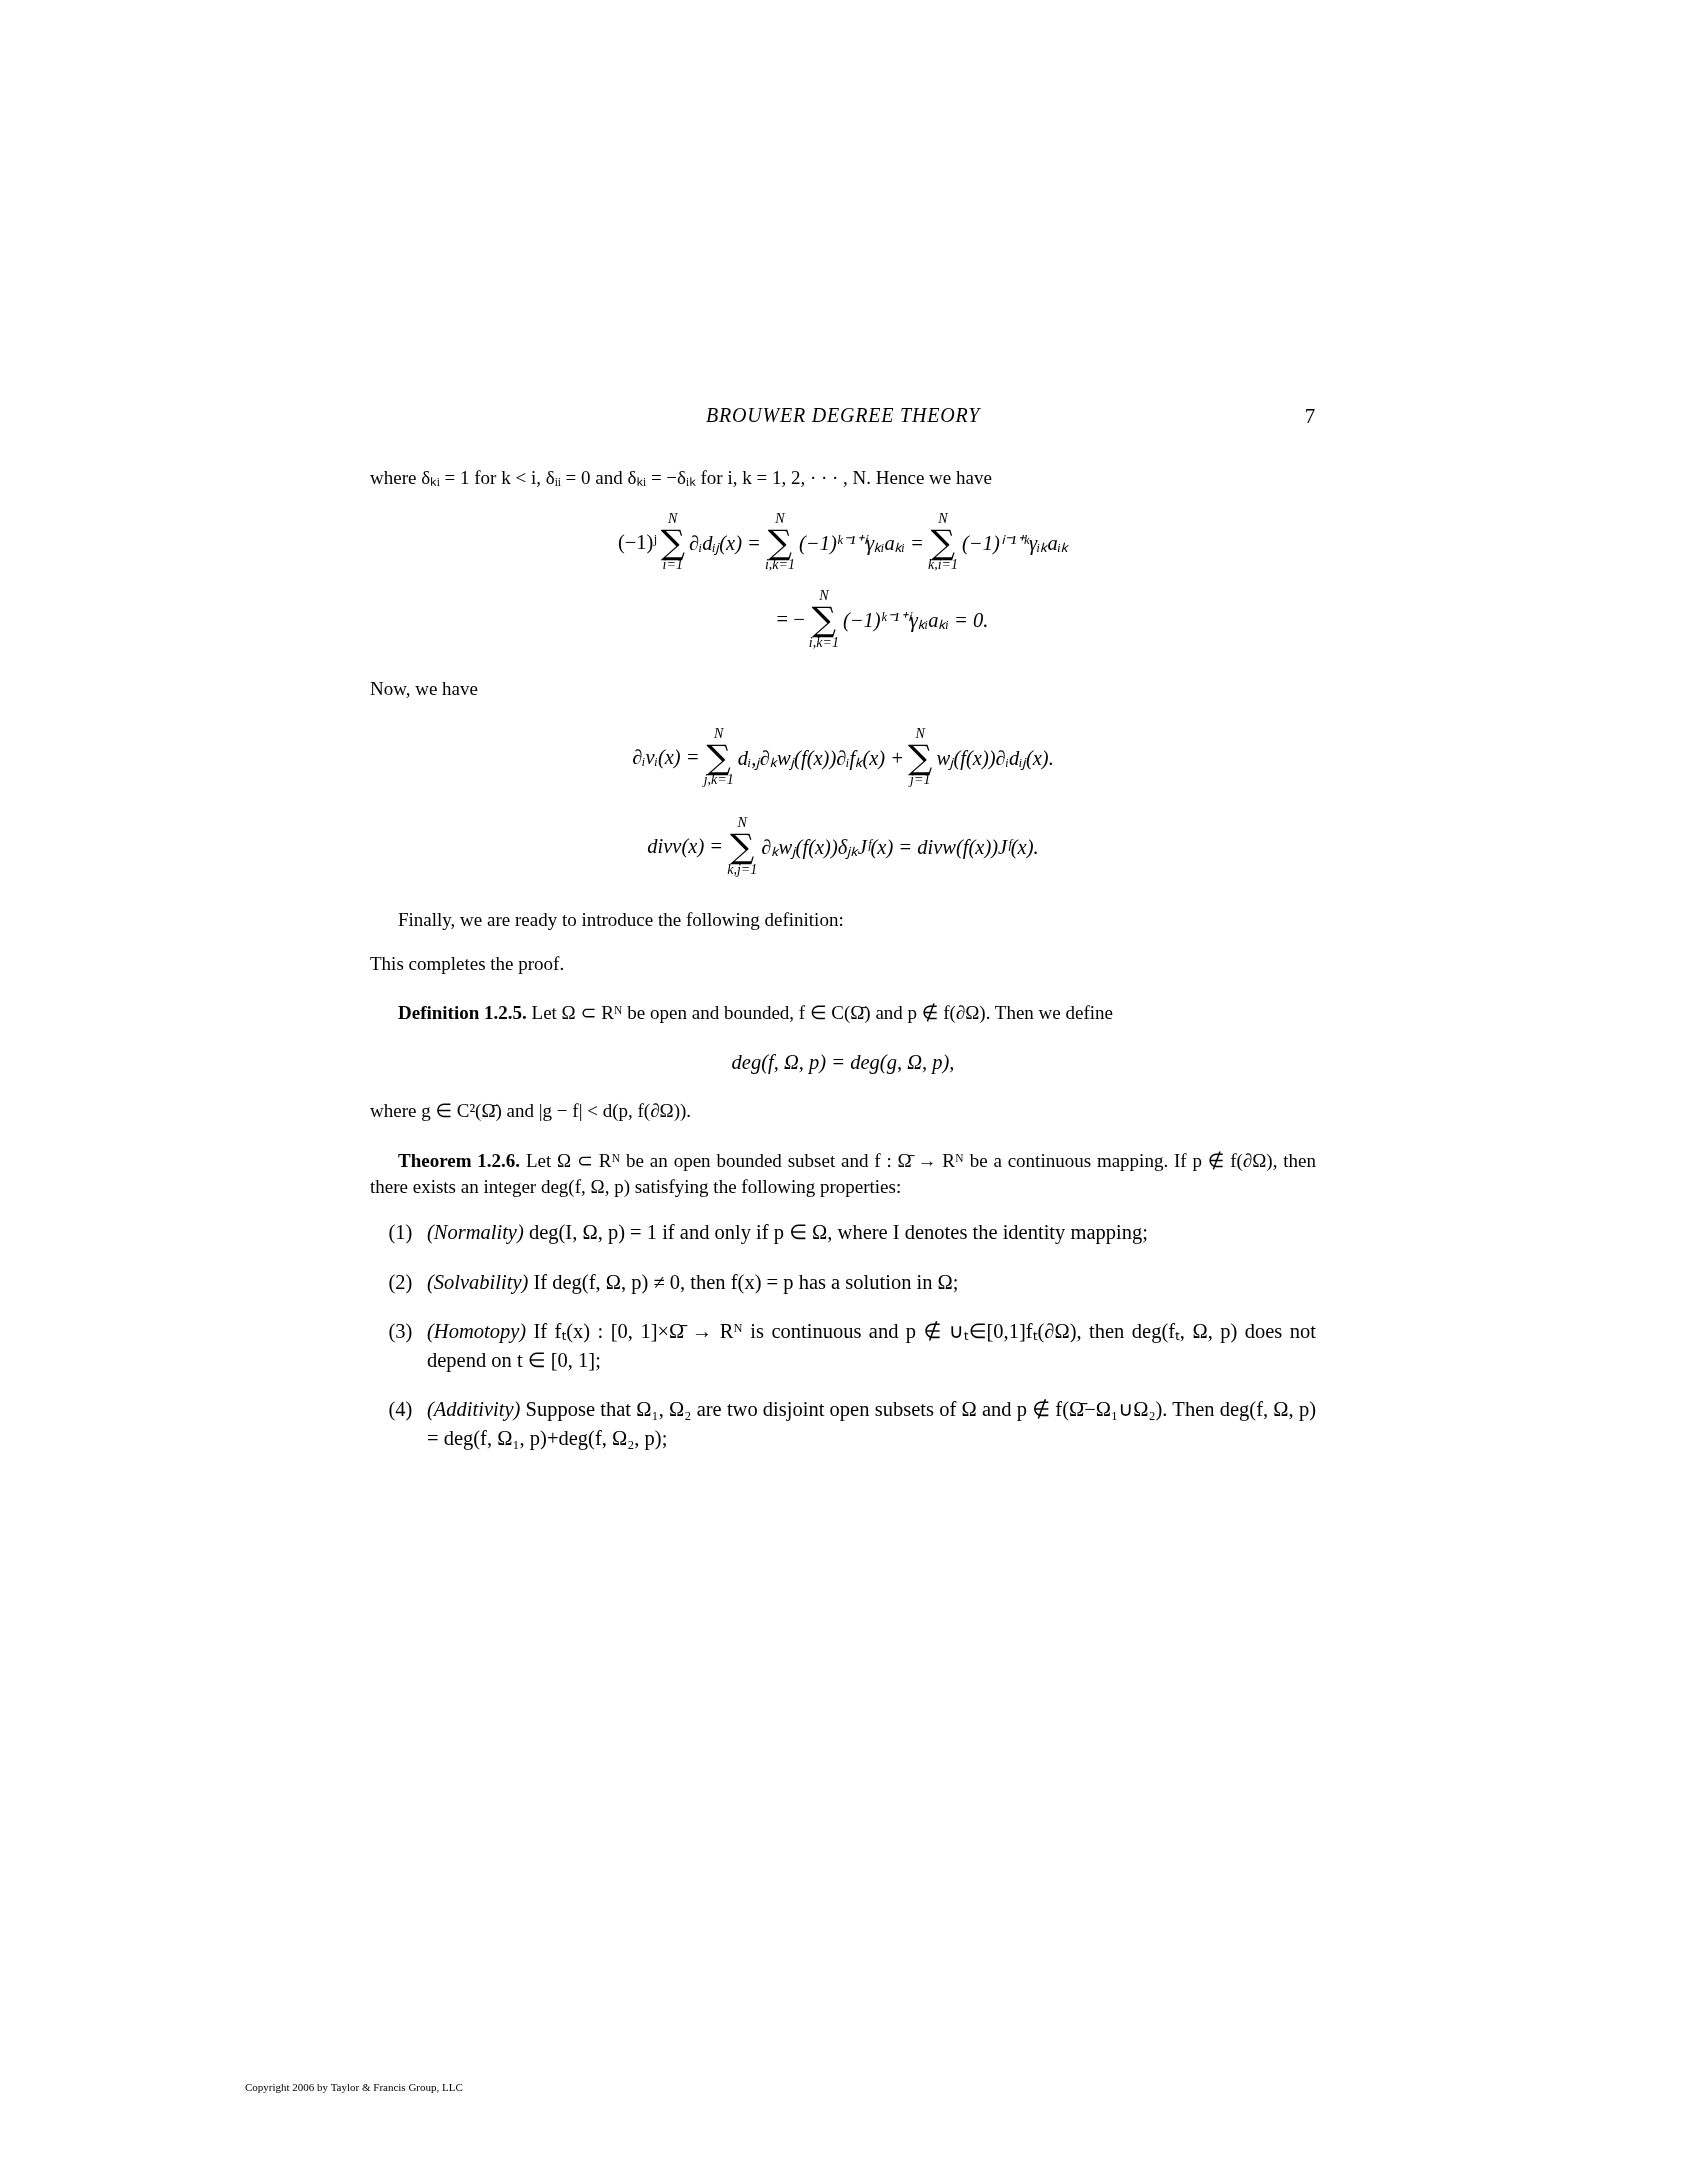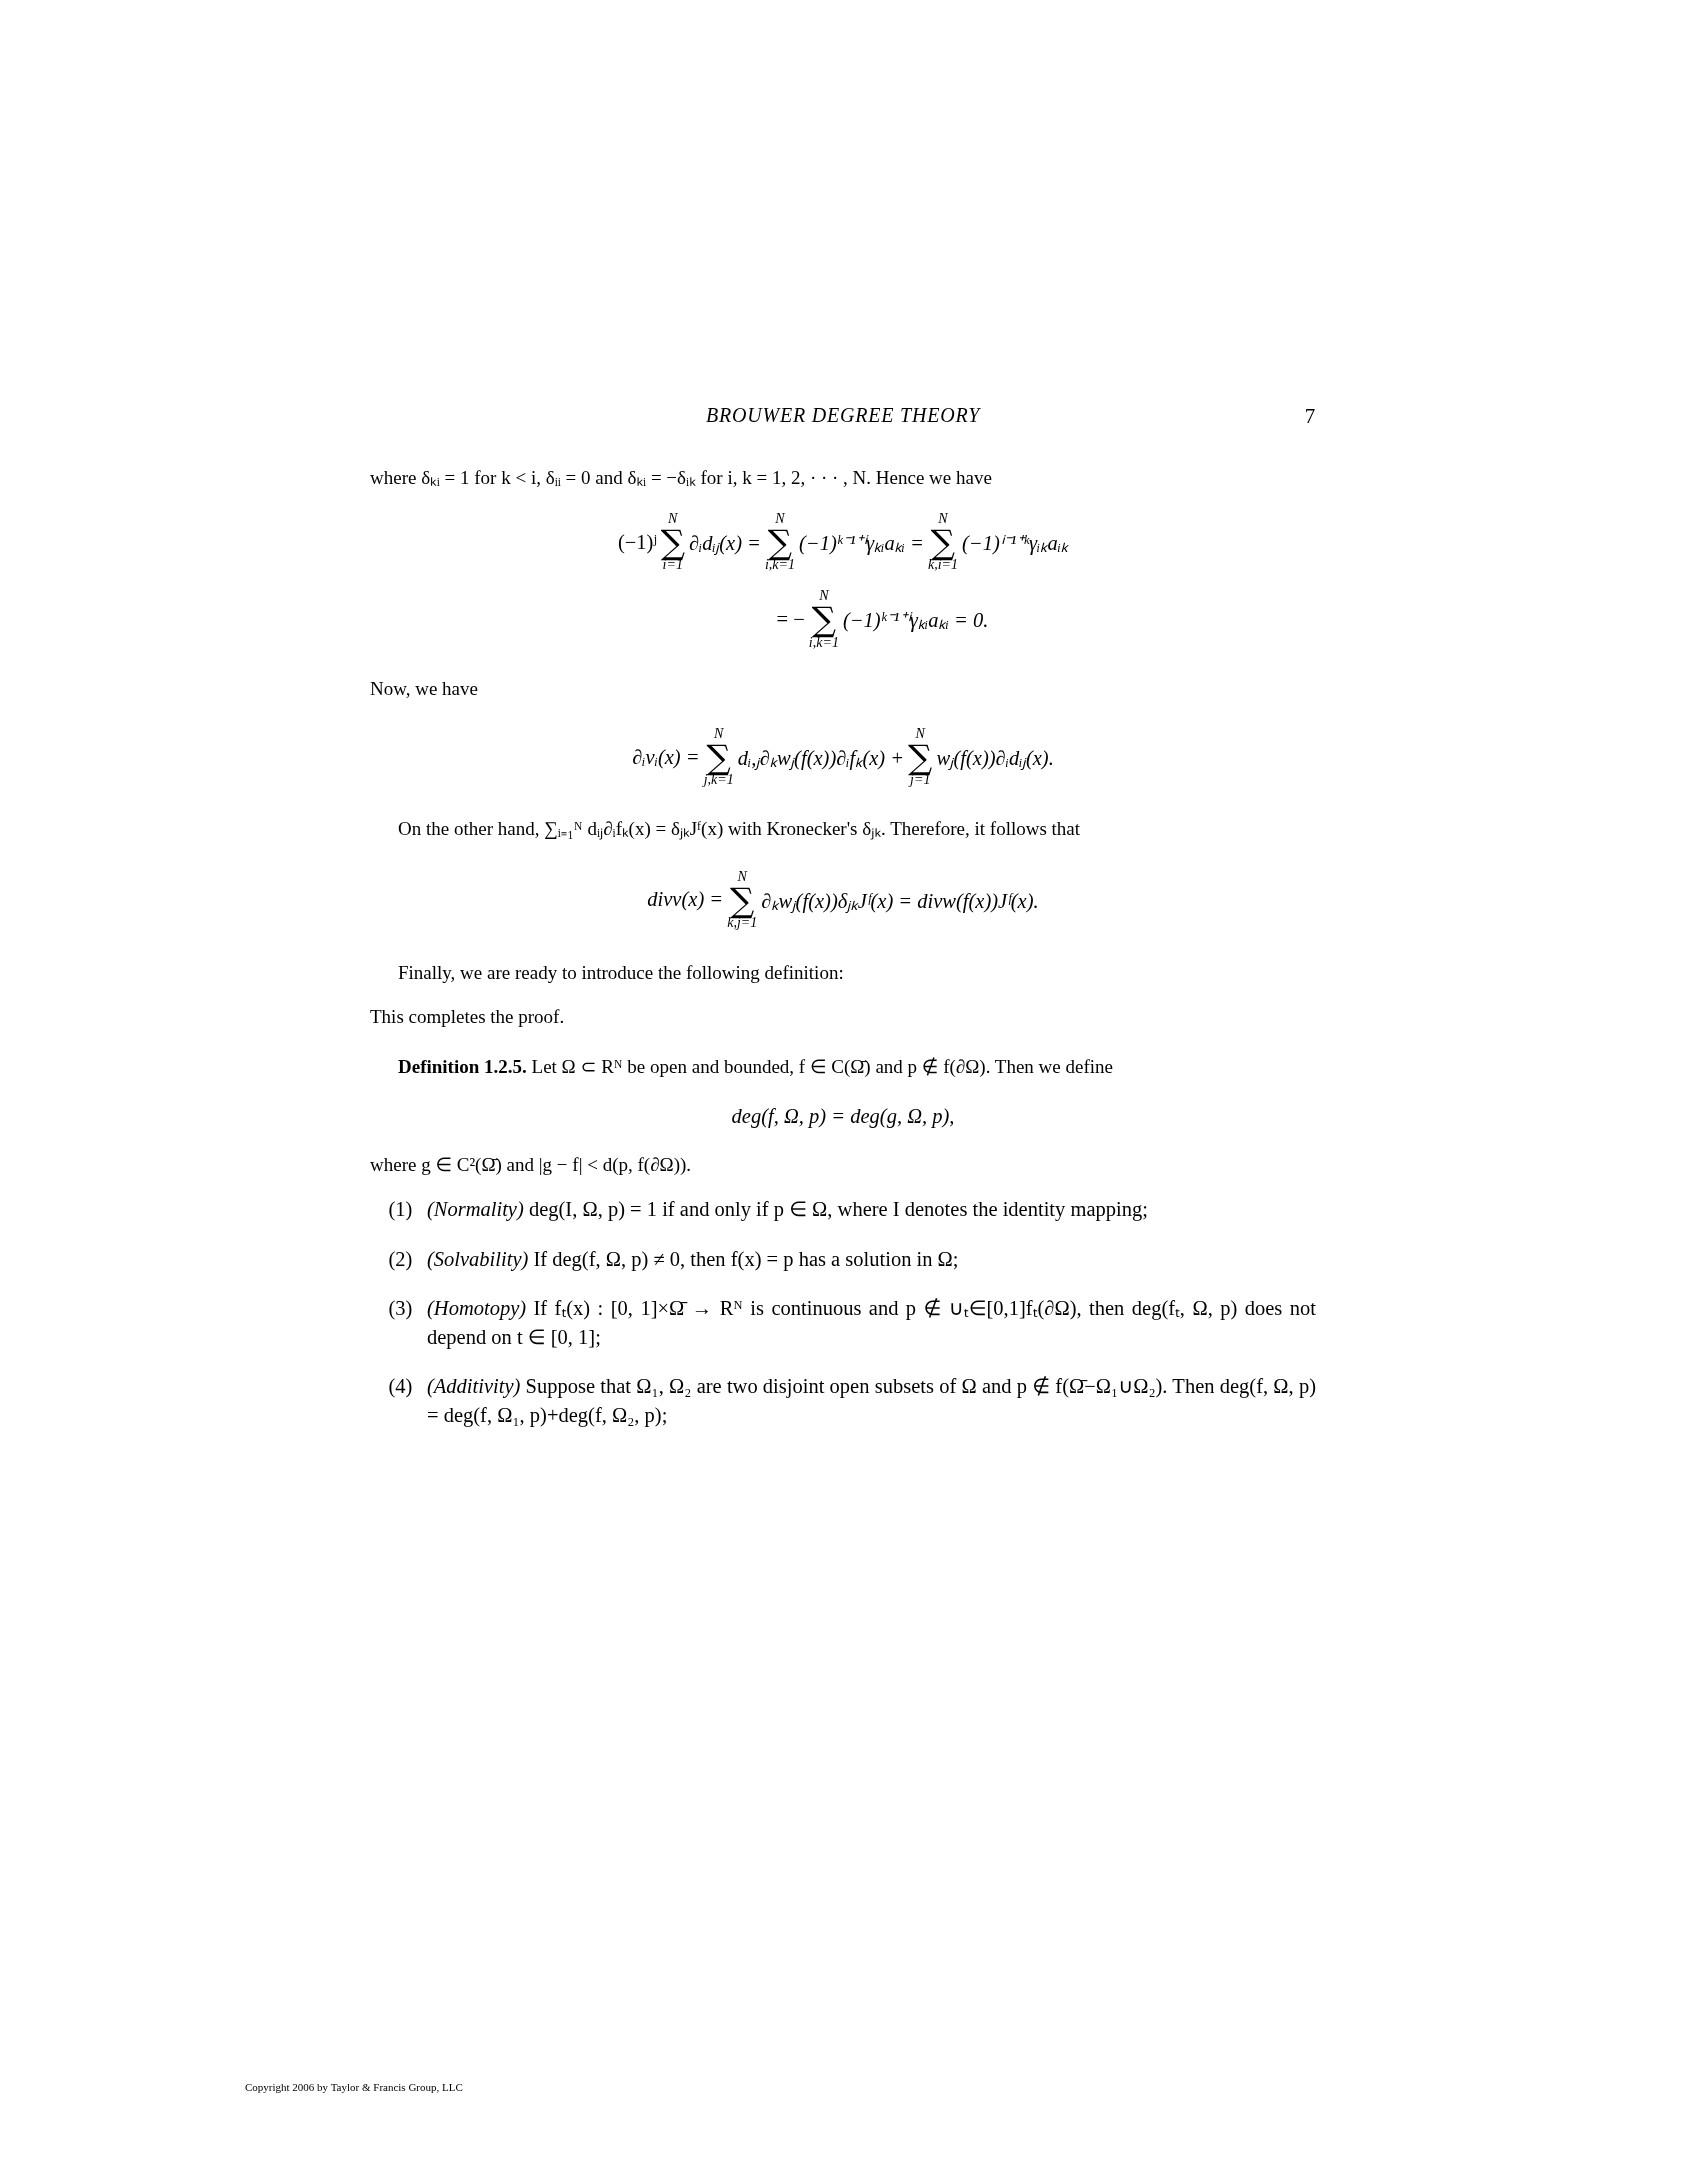--- a/index.html
+++ b/index.html
@@ -179,21 +179,20 @@
         <span class="it">dᵢ,ⱼ∂ₖwⱼ(f(x))∂ᵢfₖ(x) +</span>
         <span class="sum">
           <span class="lim">N</span>
           <span class="big">∑</span>
           <span class="lim">j=1</span>
         </span>
         <span class="it">wⱼ(f(x))∂ᵢdᵢⱼ(x).</span>
       </div>
     </div>
 
-    <p class="para indent">On the other hand, ∑ᵢ₌₁ᴺ dᵢⱼ∂ᵢfₖ(x) = δⱼₖJᶠ(x) with Kronecker's δⱼₖ. Therefore, it follows that</p>
 
     <div class="display" style="margin-top:26.5px;margin-bottom:30px;">
       <div class="eqrow">
         <span class="it">divv(x) =</span>
         <span class="sum">
           <span class="lim">N</span>
           <span class="big">∑</span>
           <span class="lim">k,j=1</span>
         </span>
         <span class="it">∂ₖwⱼ(f(x))δⱼₖJᶠ(x) = divw(f(x))Jᶠ(x).</span>
@@ -208,20 +207,23 @@
       <span class="bf">Definition 1.2.5.</span><span> Let Ω ⊂ Rᴺ be open and bounded, f ∈ C(Ω̄) and p ∉ f(∂Ω). Then we define</span>
     </p>
 
     <div class="display" style="margin-top:24px;margin-bottom:24px;">
       <span class="it">deg(f, Ω, p) = deg(g, Ω, p),</span>
     </div>
 
     <p class="para noindent">where g ∈ C²(Ω̄) and |g − f| &lt; d(p, f(∂Ω)).</p>
 
 
+    <p class="para indent" style="margin-top:22.5px;">
+      <span class="bf">Theorem 1.2.6.</span><span> Let Ω ⊂ Rᴺ be an open bounded subset and f : Ω̄ → Rᴺ be a continuous mapping. If p ∉ f(∂Ω), then there exists an integer deg(f, Ω, p) satisfying the following properties:</span>
+    </p>
 
     <ol class="proplist">
       <li>
         <span class="num">(1)</span>
         <span class="it">(Normality)</span><span>  deg(I, Ω, p) = 1 if and only if p ∈ Ω, where I denotes the identity mapping;</span>
       </li>
       <li>
         <span class="num">(2)</span>
         <span class="it">(Solvability)</span><span>  If deg(f, Ω, p) ≠ 0, then f(x) = p has a solution in Ω;</span>
       </li>

